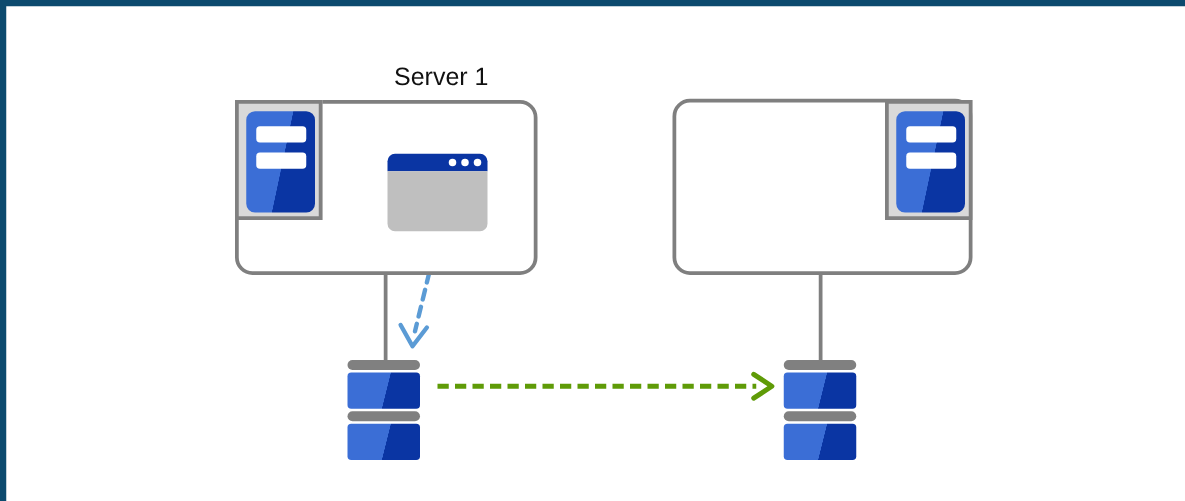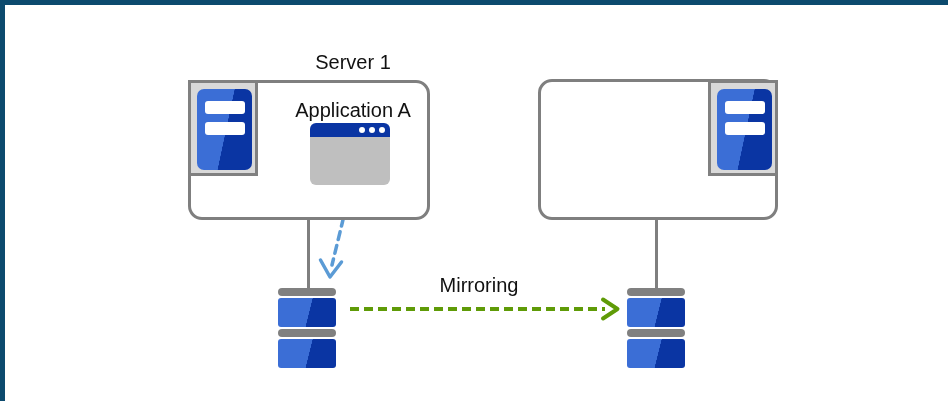--- a/index.html
+++ b/index.html
@@ -67,21 +67,20 @@
   </svg>
 
   <div class="txt" style="left:268px;top:45px;">Server 1</div>
   <div class="server-box" style="left:183px;top:75px;width:242px;height:140px;"></div>
   <div class="plate" style="left:183px;top:75px;">
     <div class="tower">
       <div class="bar b1"></div>
       <div class="bar b2"></div>
     </div>
   </div>
-  <div class="txt" style="left:268px;top:93px;">Application A</div>
   <div class="window" style="left:305px;top:118px;">
     <div class="win-bar">
       <span class="dot d1"></span>
       <span class="dot d2"></span>
       <span class="dot d3"></span>
     </div>
     <div class="win-body"></div>
   </div>
 
   <div class="server-box" style="left:533px;top:74px;width:240px;height:141px;"></div>
@@ -98,15 +97,14 @@
     <div class="cap"></div>
     <div class="vol"></div>
   </div>
   <div class="disk" style="left:622px;top:283px;">
     <div class="cap"></div>
     <div class="vol"></div>
     <div class="cap"></div>
     <div class="vol"></div>
   </div>
 
-  <div class="txt" style="left:394px;top:268px;">Mirroring</div>
 
 </div>
 
 </body></html>

